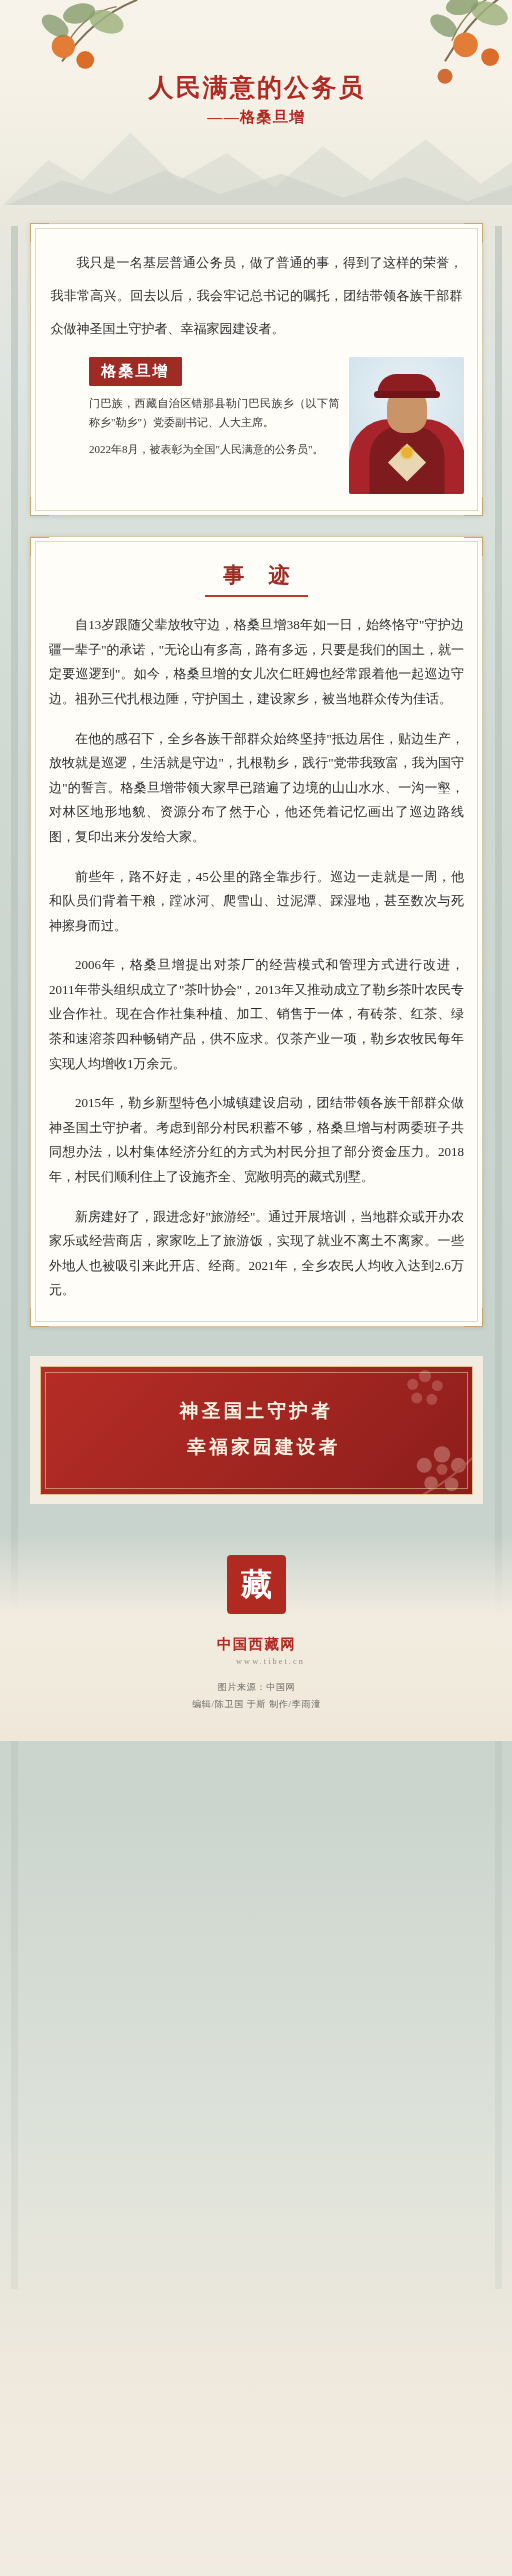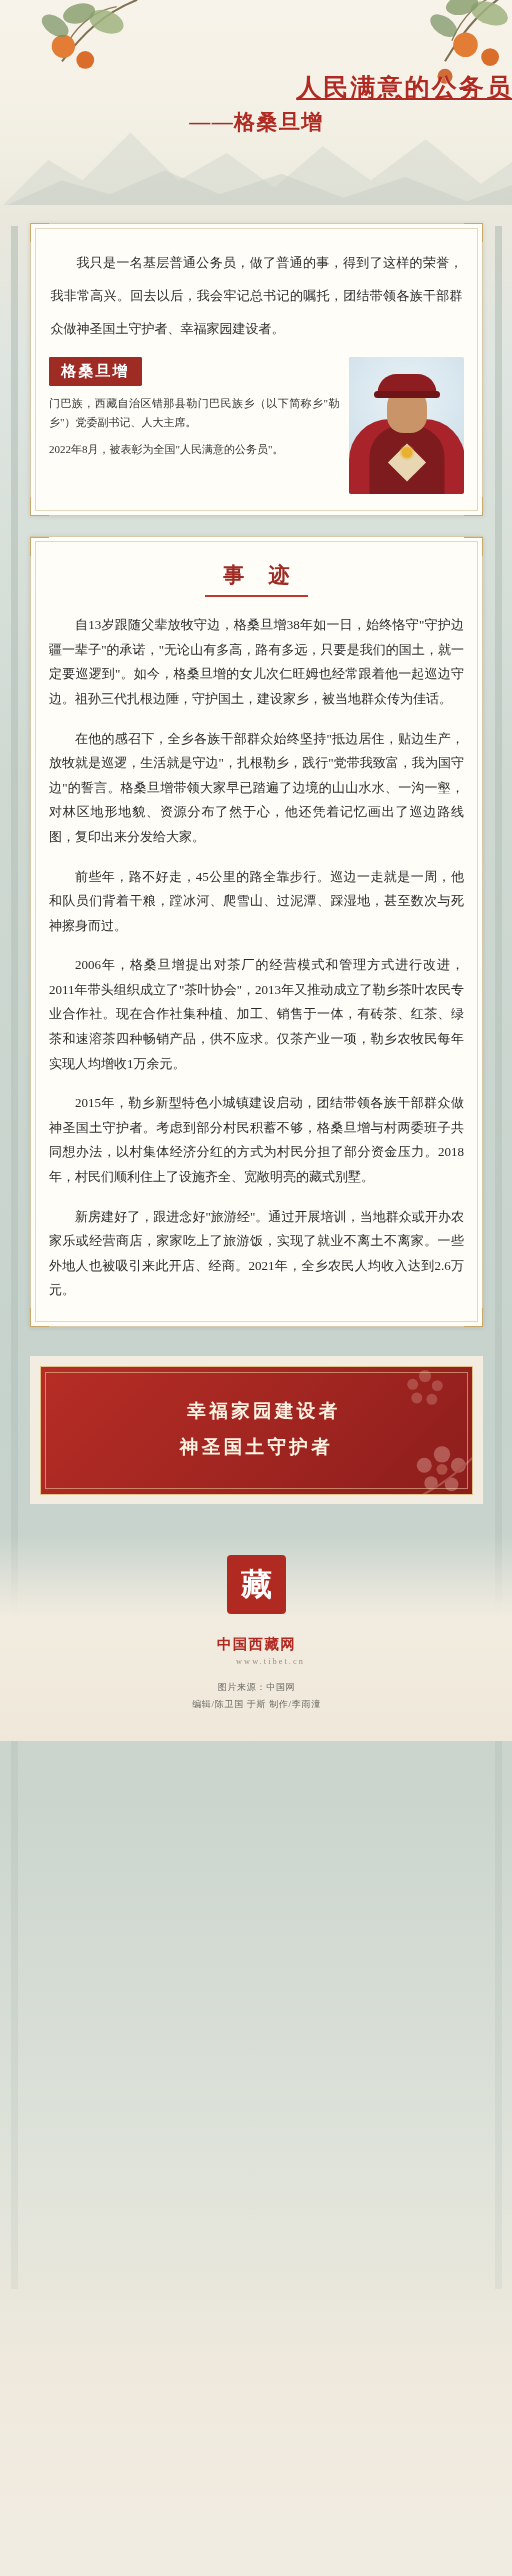--- a/index.html
+++ b/index.html
@@ -67,36 +67,35 @@
     color: #a8242a;
     font-size: 18.5px;
     letter-spacing: 6.8px;
     font-weight: bold;
     text-indent: 6.8px;
   }
   .main-title {
     position: absolute;
     left: 1px; right: 0;
     top: 71px;
-    text-align: right;
+    text-align: center;
     color: #b02a22;
     font-size: 25px;
     font-weight: bold;
     letter-spacing: 2.1px;
     z-index: 3;
     text-shadow: 0 0.7px 0 rgba(255,255,255,.6);
-    text-decoration: underline;
   }
   .sub-title {
     position: absolute;
     left: 0; right: 0;
     top: 108px;
     text-align: center;
     color: #b02a22;
-    font-size: 21px;
+    font-size: 15px;
     font-weight: bold;
     letter-spacing: 1.4px;
     z-index: 3;
   }
 
   
   .content {
     position: relative;
     padding: 0 0 0 0;
     z-index: 2;
@@ -137,21 +136,21 @@
     text-align: justify;
     text-indent: 2em;
     margin: 4.1px 1.4px 12.3px 1.4px;
   }
 
   .person-row {
     display: flex;
     align-items: flex-start;
     gap: 9.6px;
   }
-  .person-info { flex: 1 1 auto; min-width: 0; }
+  .person-info { flex: 1 1 auto; min-width: 0; margin-left: 40px; }
   .name-tag {
     display: inline-block;
     background: #9e2b24;
     color: #ffffff;
     font-size: 15px;
     font-weight: bold;
     letter-spacing: 2.1px;
     padding: 4.8px 12.3px 4.8px 12.3px;
     border-radius: 1.4px;
     margin-bottom: 8.2px;
@@ -450,22 +449,22 @@
         </svg>
         <svg class="blossom tr" viewBox="0 0 120 120">
           <g fill="#f3c9bd">
             <circle cx="60" cy="44" r="9"></circle>
               <circle cx="78" cy="58" r="8"></circle>
             <circle cx="70" cy="78" r="8"></circle>
               <circle cx="48" cy="76" r="8"></circle>
             <circle cx="42" cy="56" r="8"></circle>
           </g>
         </svg>
+        <div class="slogan-line">神圣国土守护者</div>
         <div class="slogan-line second">幸福家园建设者</div>
-        <div class="slogan-line">神圣国土守护者</div>
       </div>
     </div>
 
     <div class="footer">
       <div class="logo-mark">藏</div>
       <div class="logo-cn">中国西藏网</div>
       <div class="logo-url">www.tibet.cn</div>
       <div class="credits">
         <div>图片来源：中国网</div>
         <div>编辑/陈卫国 于斯 制作/李雨潼</div>

